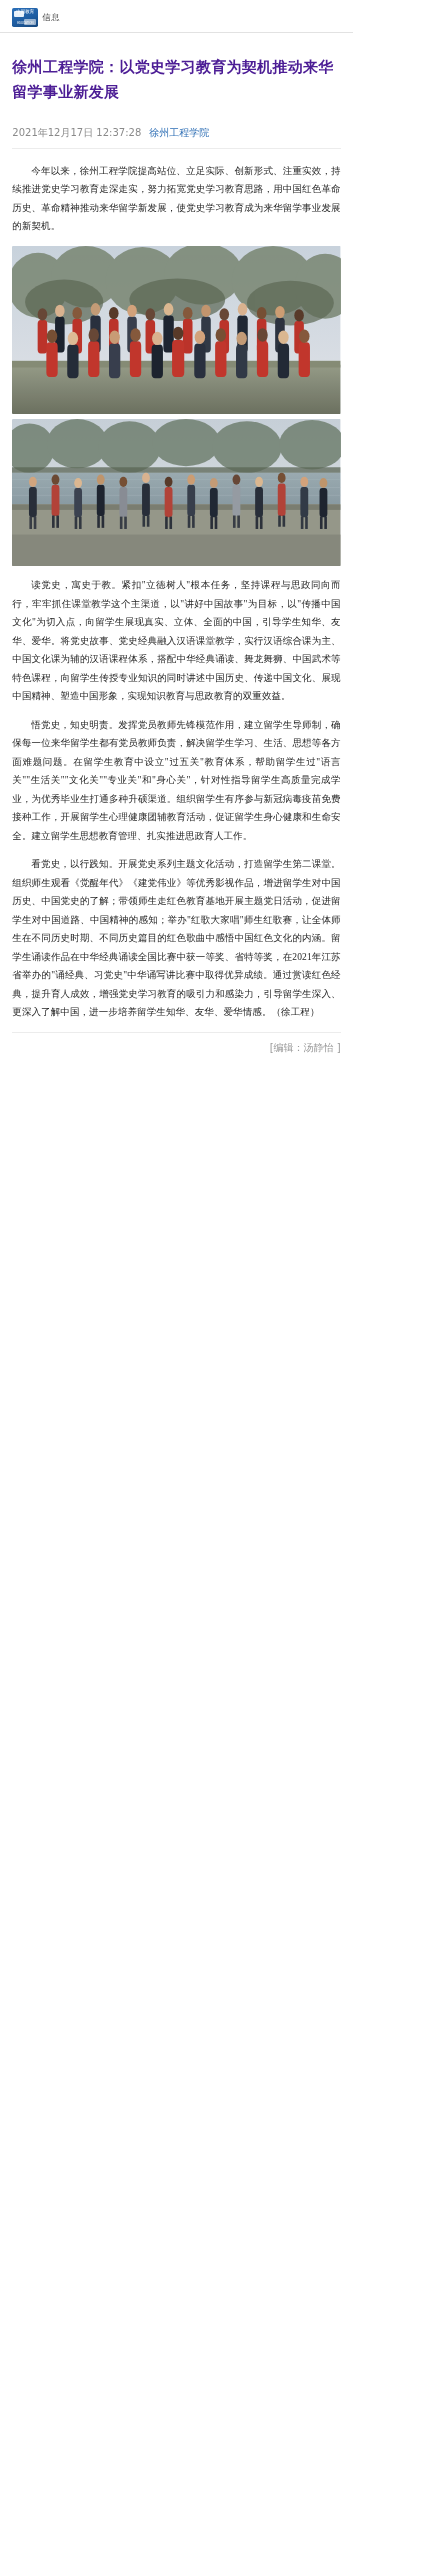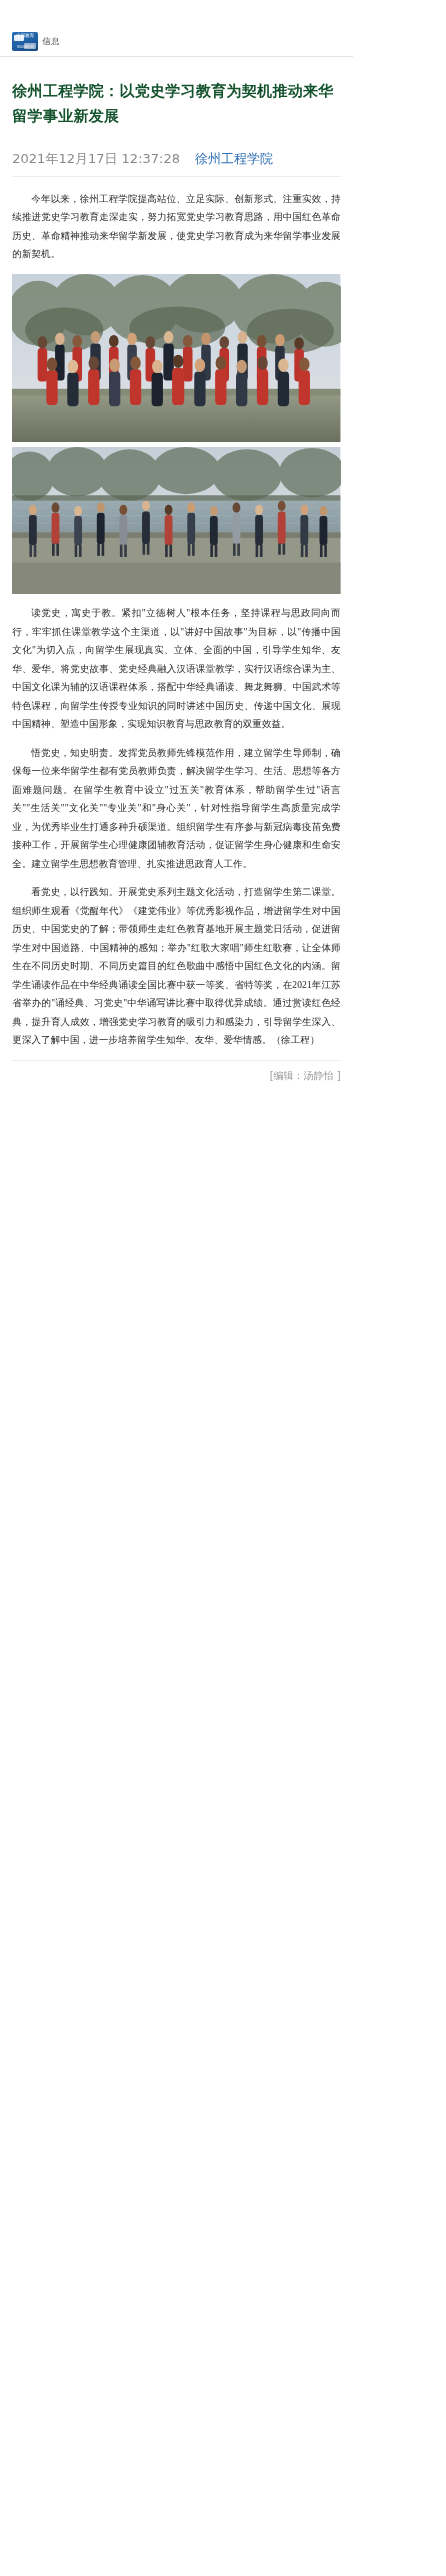--- a/index.html
+++ b/index.html
@@ -10,21 +10,20 @@
   body {
     width: 447px;
     font-family: "Liberation Sans", sans-serif;
     color: #1a1a1a;
     -webkit-font-smoothing: antialiased;
   }
   .page {
     width: 353px;
     box-sizing: border-box;
     background: #ffffff;
-    margin-top: 24px;
   }
 
   
   .site-header {
     padding: 7.8px 12.3px 5.6px 12.3px;
     display: flex;
     align-items: center;
     gap: 4.5px;
   }
   .logo-block {
@@ -88,33 +87,33 @@
     height: 0.6px;
     background: #e2e2e2;
     margin: 0 0 0 0;
   }
 
   
   .article-title {
     font-size: 15px;
     line-height: 24.6px;
     font-weight: bold;
-    color: #14532d;
+    color: #4c1d95;
     padding: 12.3px 12.3px 2.2px 12.3px;
     letter-spacing: 0.3px;
     font-family: "DejaVu Sans", sans-serif;
   }
 
   
   .meta-row {
     display: flex;
     align-items: center;
-    gap: 15px;
+    gap: 8px;
     padding: 9px 12.3px 7.8px 12.3px;
-    font-size: 13px;
+    font-size: 10px;
     color: #8a8a8a;
     font-family: "DejaVu Sans", sans-serif;
   }
   .meta-source {
     color: #2f6fb5;
   }
   .meta-divider {
     height: 0.6px;
     background: #ececec;
     margin: 0 12.3px;

